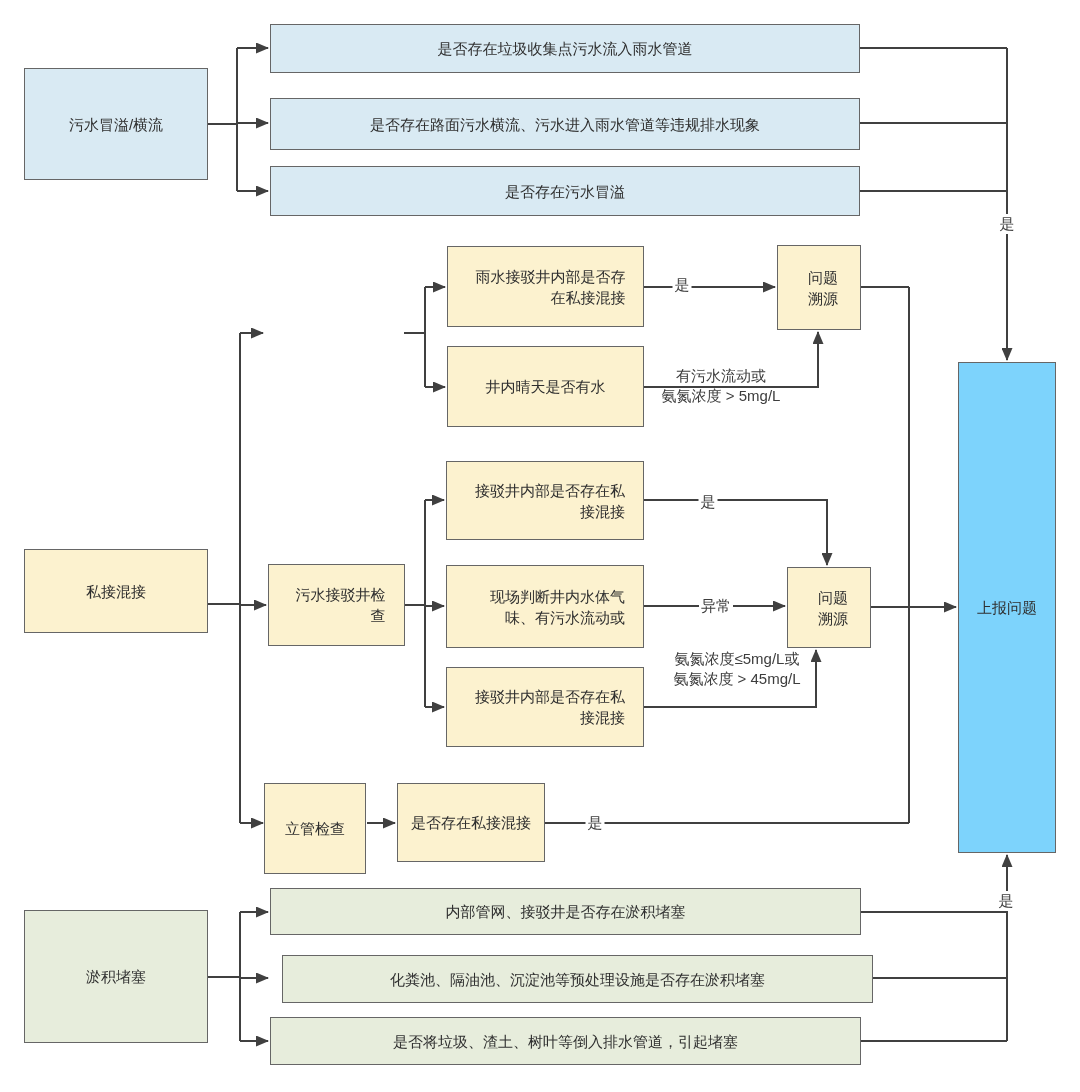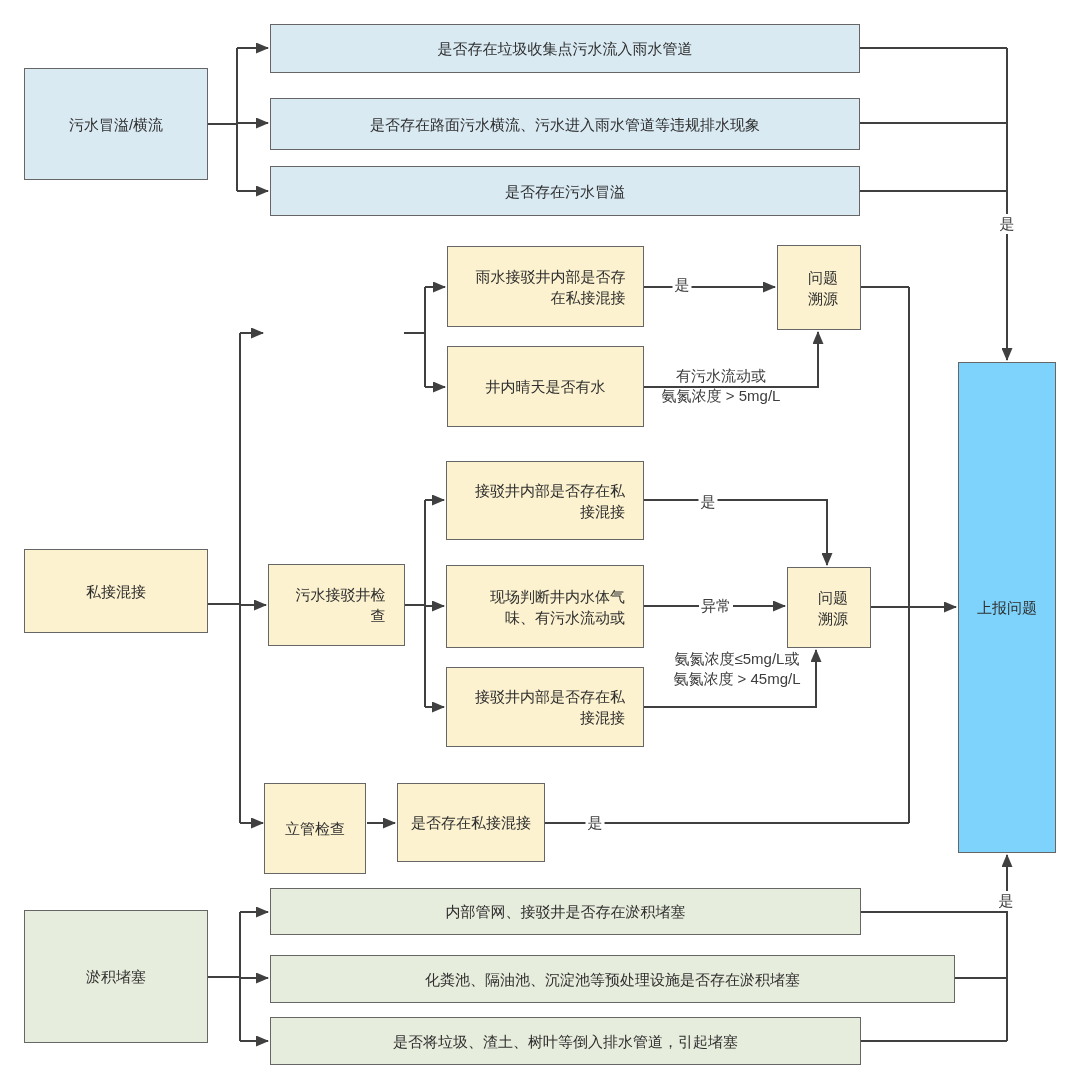--- a/index.html
+++ b/index.html
@@ -141,21 +141,21 @@
   <div class="node yellow" style="left:264px;top:783px;width:102px;height:91px">
     <span>立管检查</span>
   </div>
   <div class="node green" style="left:270px;top:888px;width:591px;height:47px">
     <span>内部管网、接驳井是否存在淤积堵塞</span>
   </div>
 
   <div class="node yellow" style="left:397px;top:783px;width:148px;height:79px">
     <span>是否存在私接混接</span>
   </div>
-  <div class="node green" style="left:270px;top:955px;width:685px;height:48px">
+  <div class="node green" style="left:282px;top:955px;width:591px;height:48px">
     <span>化粪池、隔油池、沉淀池等预处理设施是否存在淤积堵塞</span>
   </div>
   <div class="node green" style="left:270px;top:1017px;width:591px;height:48px">
     <span>是否将垃圾、渣土、树叶等倒入排水管道，引起堵塞</span>
   </div>
 
   <div class="node pink" style="left:958px;top:362px;width:98px;height:491px">
     <span>上报问题</span>
   </div>
 

